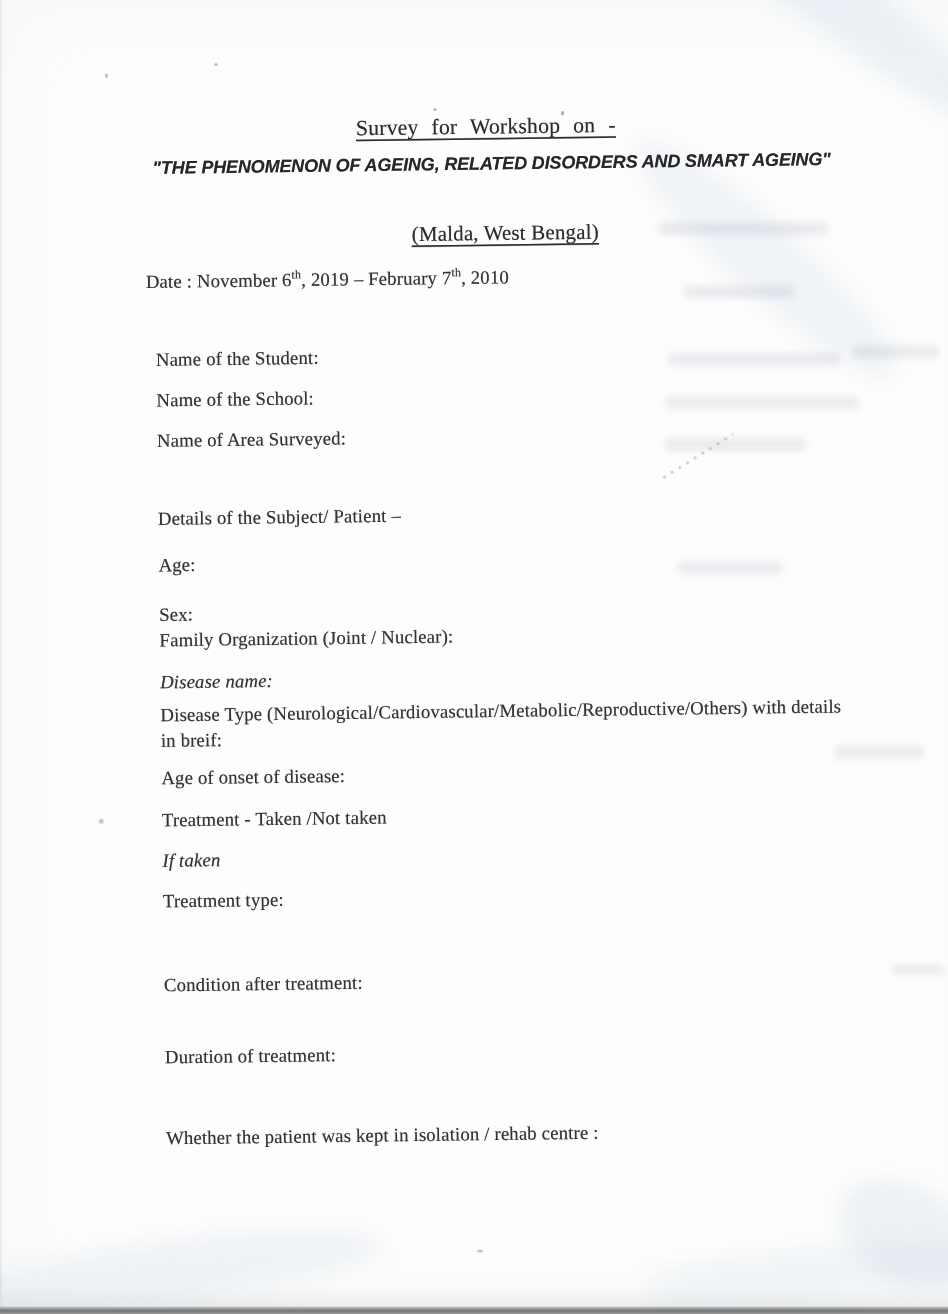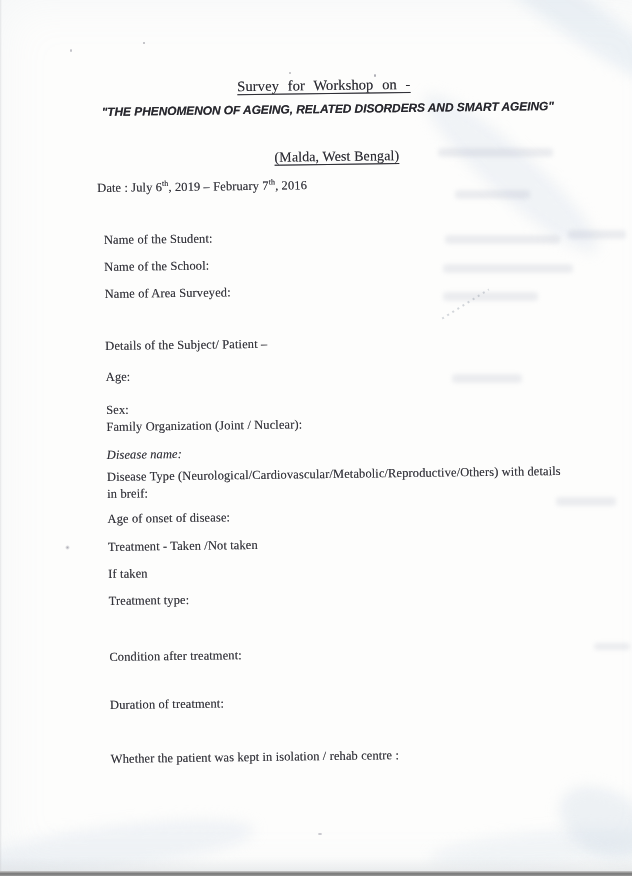--- a/index.html
+++ b/index.html
@@ -50,21 +50,21 @@
   .f1  { top: 260px; }
   .f2  { top: 287px; }
   .f3  { top: 339px; }
   .f4  { top: 370px; }
   .f5  { top: 403px; }
   .f6  { top: 420px; }
   .f7  { top: 448px; font-style: italic; }
   .f8  { top: 469px; width: 462px; white-space: normal; line-height: 17px; }
   .f9  { top: 512px; }
   .f10 { top: 540px; }
-  .f11 { top: 567px; }
+  .f11 { top: 567px; font-style: italic; }
   .f12 { top: 594px; }
   .f13 { top: 650px; }
   .f14 { top: 698px; }
   .f15 { top: 752px; }
 
   
   .smudge { position: absolute; pointer-events: none; border-radius: 50%; filter: blur(7px); }
   .sm1 { left: 450px; top: -6px;  width: 250px; height: 42px; background: rgba(196,212,228,0.30); transform: rotate(35deg); }
   .sm2 { left: 396px; top: 150px; width: 230px; height: 46px; background: rgba(200,213,228,0.26); transform: rotate(42deg); }
   .sm3 { left: -24px; top: 826px; width: 280px; height: 42px; background: rgba(205,216,230,0.28); transform: rotate(-7deg); }
@@ -125,21 +125,21 @@
   <div class="speck p3"></div>
   <div class="speck p4"></div>
   <div class="speck p5"></div>
   <div class="speck p6"></div>
 
   <div class="content">
     <div class="line title">Survey for Workshop on -</div>
     <div class="heading">"THE PHENOMENON OF AGEING, RELATED DISORDERS AND SMART AGEING"</div>
     <div class="line location">(Malda, West Bengal)</div>
 
-    <div class="line date-line"><span>Date : July 6</span><sup>th</sup><span>, 2019 – February 7</span><sup>th</sup><span>, 2016</span></div>
+    <div class="line date-line"><span>Date : November 6</span><sup>th</sup><span>, 2019 – February 7</span><sup>th</sup><span>, 2010</span></div>
 
     <div class="line field f0">Name of the Student:</div>
     <div class="line field f1">Name of the School:</div>
     <div class="line field f2">Name of Area Surveyed:</div>
     <div class="line field f3">Details of the Subject/ Patient –</div>
     <div class="line field f4">Age:</div>
     <div class="line field f5">Sex:</div>
     <div class="line field f6">Family Organization (Joint / Nuclear):</div>
     <div class="line field f7">Disease name:</div>
     <div class="line field f8">Disease Type (Neurological/Cardiovascular/Metabolic/Reproductive/Others) with details in breif:</div>

